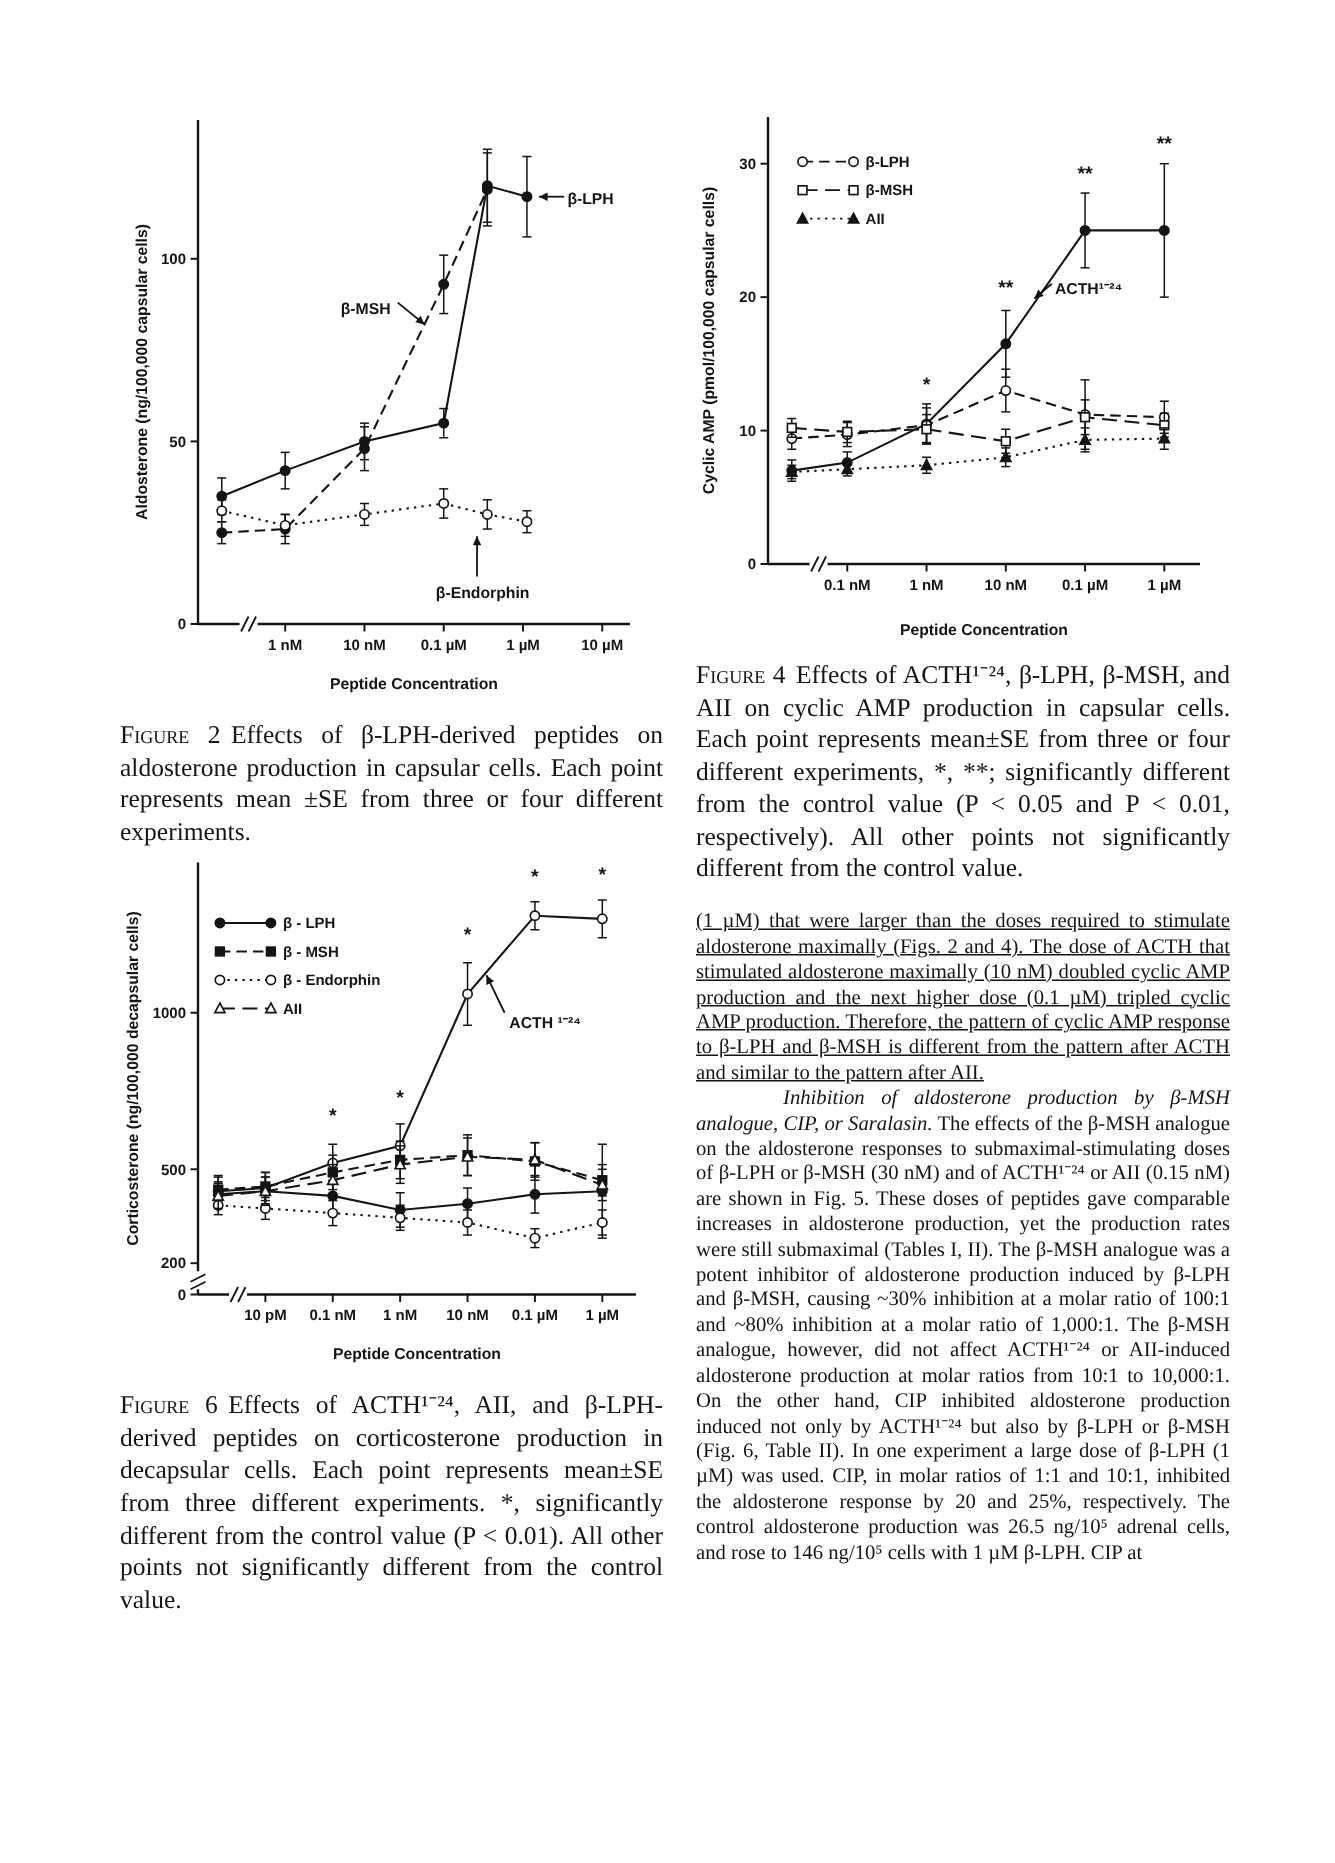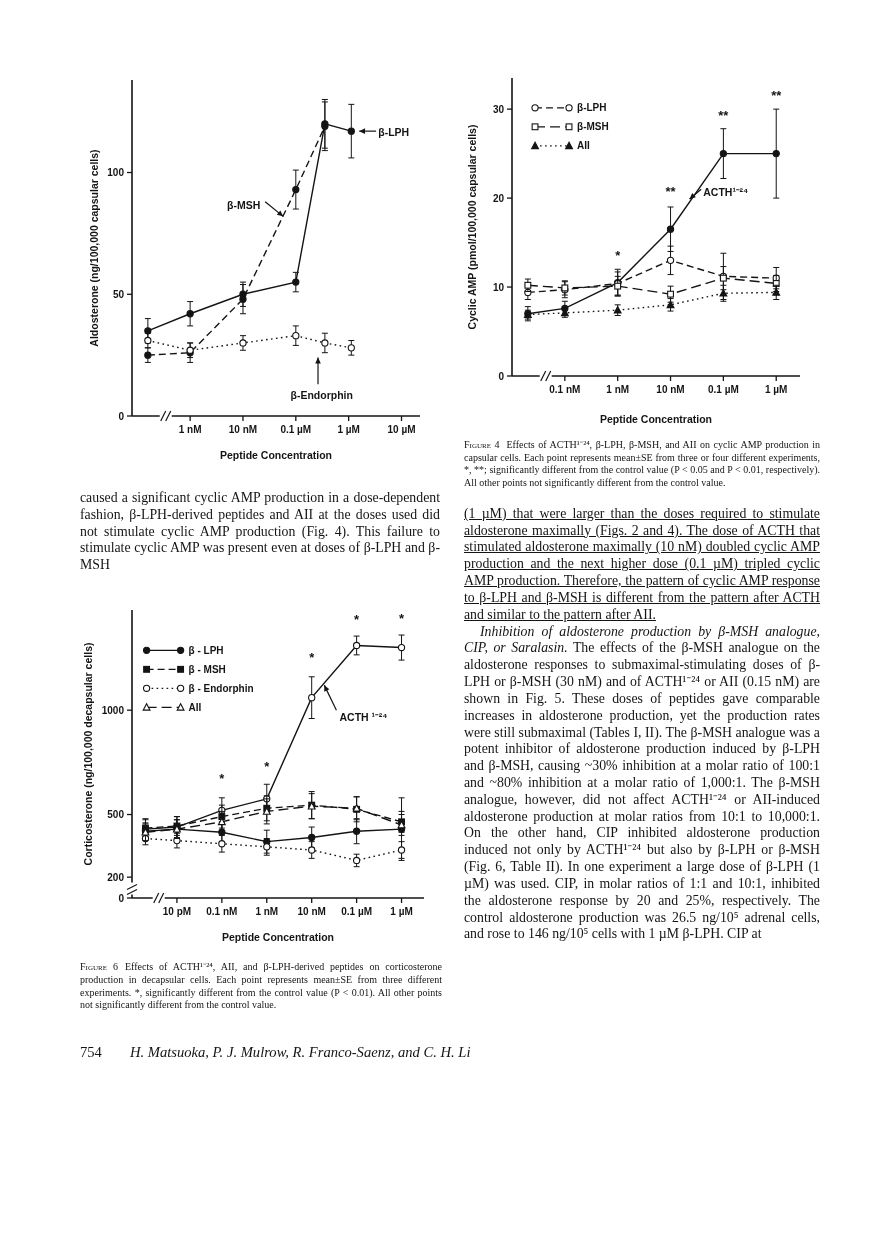--- a/index.html
+++ b/index.html
@@ -2,27 +2,27 @@
 <html><head>
 <meta charset="utf-8">
 <style>
   html,body{margin:0;padding:0;background:#ffffff;}
   .page{position:relative;width:890px;min-height:1242px;box-sizing:border-box;
     padding:68px 70px 0 80px;background:#fff;color:#141414;
     font-family:"Liberation Serif",serif;}
   .cols{display:grid;grid-template-columns:362px 356px;column-gap:22px;}
   .col{min-width:0;}
   figure{margin:0;}
-  .caption{display:block;font-size:10px;line-height:1.27;text-align:justify;margin-top:13px;font-family:Liberation Serif, serif;}
+  .caption{display:block;font-size:17px;line-height:1.27;text-align:justify;margin-top:13px;font-family:Liberation Serif, serif;}
   .figlabel{font-variant:small-caps;margin-right:7px;}
   .body-text{font-size:13.8px;line-height:1.22;text-align:justify;margin:0;}
   .left-par{margin:24px 2px 26px 0;}
   .rp1{margin:16px 0 0 0;text-decoration:underline;}
   .rp2{margin:0;text-indent:16px;}
-  .rp2 em{font-style:italic;}
+  .rp2 em{font-style:italic;margin-left:42px;}
   .fig4-cap{margin-top:9px;}
   .footer{display:flex;align-items:baseline;gap:28px;margin-top:32px;font-size:14.6px;padding-bottom:40px;}
   .authors{font-style:italic;}
   svg{display:block;}
   svg text{font-family:"Liberation Sans",sans-serif;fill:#141414;}
   svg .tick{font-size:10px;font-weight:bold;}
   svg .axlabel{font-size:10.5px;font-weight:bold;}
   svg .sig{font-size:13px;font-weight:bold;}
   svg .ann{font-size:10.5px;font-weight:bold;}
   .fig2 svg{margin-left:6px;}
@@ -133,23 +133,23 @@
             <text x="141.1192660550459" y="141.0434782608696" text-anchor="start" class="ann">β-MSH</text>
             <text x="292.25321100917427" y="68" text-anchor="start" class="ann">β-LPH</text>
             <text x="204.53211009174314" y="330.95652173913044" text-anchor="start" class="ann">β-Endorphin</text>
             <line x1="179.16697247706423" y1="133.73913043478262" x2="197.13394495412845" y2="148.34782608695653" stroke="#141414" stroke-width="1.2"></line>
             <polygon points="197.13394495412845,148.34782608695653 190.80909173387676,146.84908269922408 194.37635917080826,142.4617645303951" fill="#141414"></polygon>
             <line x1="290.1394495412844" y1="63.13043478260869" x2="273.22935779816515" y2="63.13043478260869" stroke="#141414" stroke-width="1.2"></line>
             <polygon points="273.22935779816515,63.13043478260869 279.08226396345754,60.30315881088569 279.08226396345754,65.95771075433169" fill="#141414"></polygon>
             <line x1="232.01100917431194" y1="316.3478260869565" x2="232.01100917431194" y2="289.5652173913044" stroke="#141414" stroke-width="1.2"></line>
             <polygon points="232.01100917431194,289.5652173913044 234.83828514603493,295.41812355659675 229.18373320258894,295.41812355659675" fill="#141414"></polygon>
           </svg>
+        <figcaption class="caption"><span class="figlabel">Figure 2</span><span>Effects of β-LPH-derived peptides on aldosterone production in capsular cells. Each point represents mean ±SE from three or four different experiments.</span></figcaption>
       </figure>
 
-      <p class="body-text left-par">caused a significant cyclic AMP production in a dose-dependent fashion, β-LPH-derived peptides and AII at the doses used did not stimulate cyclic AMP production (Fig. 4). This failure to stimulate cyclic AMP was present even at doses of β-LPH and β-MSH</p>
 
       <figure class="fig3">
         <svg width="356" height="348">
             <line x1="52" y1="10" x2="52" y2="298" stroke="#141414" stroke-width="1.6"></line>
             <line x1="52" y1="298" x2="344" y2="298" stroke="#141414" stroke-width="1.6"></line>
             <line x1="47" y1="298" x2="52" y2="298" stroke="#141414" stroke-width="1.3"></line>
             <text x="44" y="301.5" text-anchor="end" class="tick">0</text>
             <line x1="47" y1="277.1304347826087" x2="52" y2="277.1304347826087" stroke="#141414" stroke-width="1.3"></line>
             <text x="44" y="280.6304347826087" text-anchor="end" class="tick">200</text>
             <line x1="47" y1="214.52173913043478" x2="52" y2="214.52173913043478" stroke="#141414" stroke-width="1.3"></line>
@@ -499,17 +499,13 @@
             <text x="113.03999999999999" y="81.3" class="tick">AII</text>
           </svg>
         <figcaption class="caption fig4-cap"><span class="figlabel">Figure 4</span><span>Effects of ACTH¹⁻²⁴, β-LPH, β-MSH, and AII on cyclic AMP production in capsular cells. Each point represents mean±SE from three or four different experiments, *, **; significantly different from the control value (P &lt; 0.05 and P &lt; 0.01, respectively). All other points not significantly different from the control value.</span></figcaption>
       </figure>
 
       <p class="body-text rp1">(1 µM) that were larger than the doses required to stimulate aldosterone maximally (Figs. 2 and 4). The dose of ACTH that stimulated aldosterone maximally (10 nM) doubled cyclic AMP production and the next higher dose (0.1 µM) tripled cyclic AMP production. Therefore, the pattern of cyclic AMP response to β-LPH and β-MSH is different from the pattern after ACTH and similar to the pattern after AII.</p>
       <p class="body-text rp2"><em>Inhibition of aldosterone production by β-MSH analogue, CIP, or Saralasin.</em> <span>The effects of the β-MSH analogue on the aldosterone responses to submaximal-stimulating doses of β-LPH or β-MSH (30 nM) and of ACTH¹⁻²⁴ or AII (0.15 nM) are shown in Fig. 5. These doses of peptides gave comparable increases in aldosterone production, yet the production rates were still submaximal (Tables I, II). The β-MSH analogue was a potent inhibitor of aldosterone production induced by β-LPH and β-MSH, causing ~30% inhibition at a molar ratio of 100:1 and ~80% inhibition at a molar ratio of 1,000:1. The β-MSH analogue, however, did not affect ACTH¹⁻²⁴ or AII-induced aldosterone production at molar ratios from 10:1 to 10,000:1. On the other hand, CIP inhibited aldosterone production induced not only by ACTH¹⁻²⁴ but also by β-LPH or β-MSH (Fig. 6, Table II). In one experiment a large dose of β-LPH (1 µM) was used. CIP, in molar ratios of 1:1 and 10:1, inhibited the aldosterone response by 20 and 25%, respectively. The control aldosterone production was 26.5 ng/10⁵ adrenal cells, and rose to 146 ng/10⁵ cells with 1 µM β-LPH. CIP at</span></p>
     </div>
   </div>
 
-  <div class="footer">
-    <span>754</span>
-    <span class="authors">H. Matsuoka, P. J. Mulrow, R. Franco-Saenz, and C. H. Li</span>
-  </div>
 </div>
 
 </body></html>

